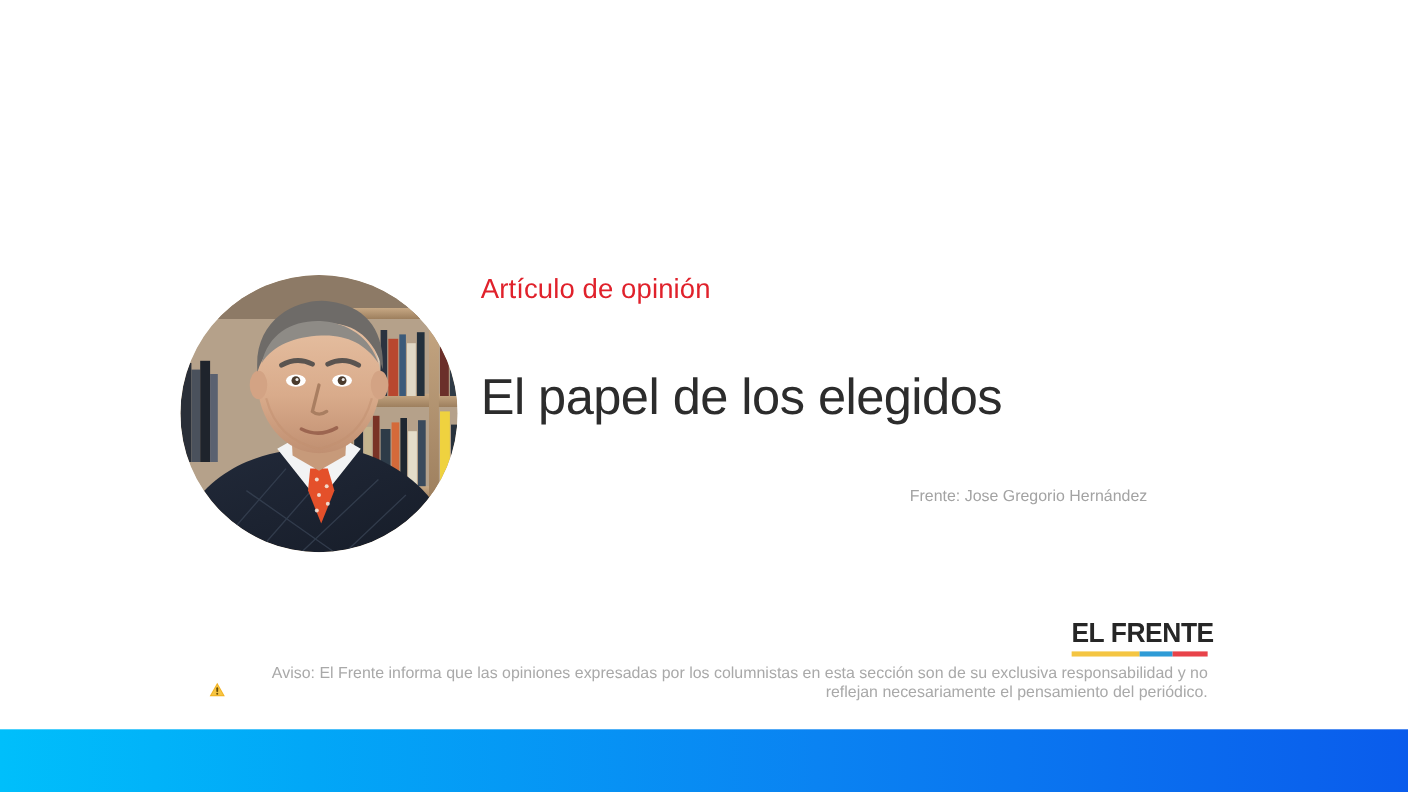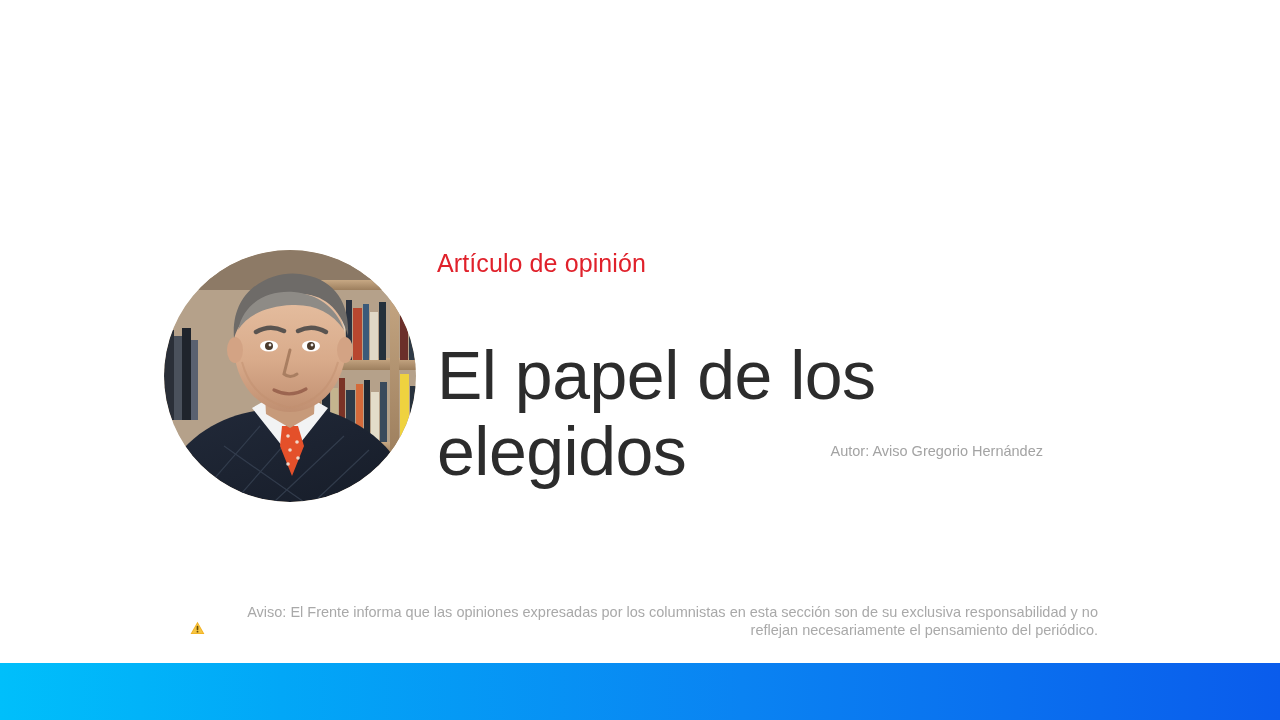--- a/index.html
+++ b/index.html
@@ -43,21 +43,21 @@
     line-height: 30px;
     color: #E0212B;
     letter-spacing: 0.1px;
     white-space: nowrap;
   }
   .headline {
     position: absolute;
     left: 437px;
     top: 291px;
     width: 520px;
-    font-size: 68px;
+    font-size: 46px;
     line-height: 76px;
     font-weight: 400;
     color: #2C2C2C;
     letter-spacing: -0.5px;
   }
   .author {
     position: absolute;
     left: 537px;
     top: 441px;
     width: 506px;
@@ -240,22 +240,30 @@
         <path d="M 78 112 q 10 38 48 46" stroke="#c28f70" stroke-width="2" fill="none" opacity="0.5"></path>
         <path d="M 174 112 q -10 38 -48 46" stroke="#c28f70" stroke-width="2" fill="none" opacity="0.5"></path>
       </g>
     </svg>
   </div>
 
   <div class="kicker">Artículo de opinión</div>
 
   <h1 class="headline">El papel de los elegidos</h1>
 
-  <div class="author">Autor: Aviso Gregorio Hernández</div>
-
+  <div class="author">Frente: Jose Gregorio Hernández</div>
+
+  <div class="logo">
+    <div class="logo-word">EL FRENTE</div>
+    <div class="logo-bar">
+      <span class="seg-yellow"></span>
+      <span class="seg-blue"></span>
+      <span class="seg-red"></span>
+    </div>
+  </div>
 
   <div class="disclaimer">
     <span class="warn-icon">
       <svg width="15" height="14" viewBox="0 0 16 15" xmlns="http://www.w3.org/2000/svg">
         <path d="M8 0.8 L15.4 13.8 L0.6 13.8 Z" fill="#F2B01E"></path>
         <path d="M8 2.6 L13.9 13.0 L2.1 13.0 Z" fill="#F6C543"></path>
         <rect x="7.1" y="5.2" width="1.8" height="4.6" rx="0.8" fill="#6b4e05"></rect>
         <circle cx="8" cy="11.4" r="1" fill="#6b4e05"></circle>
       </svg>
     </span>

